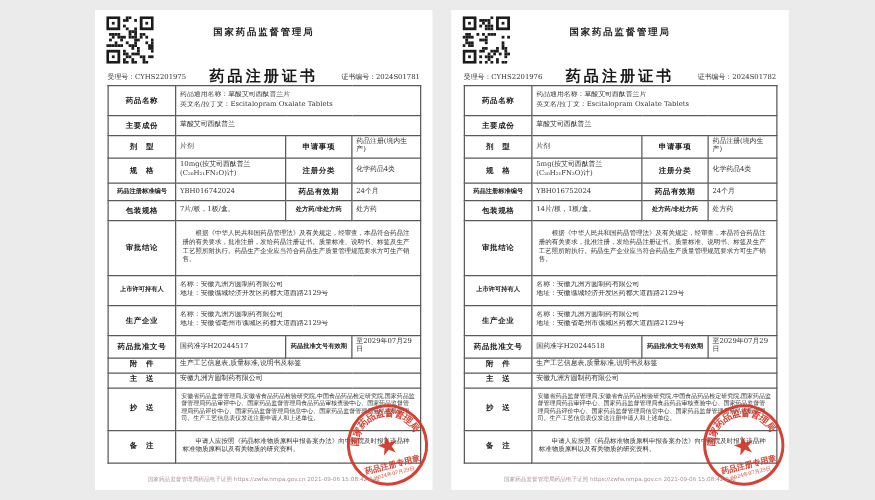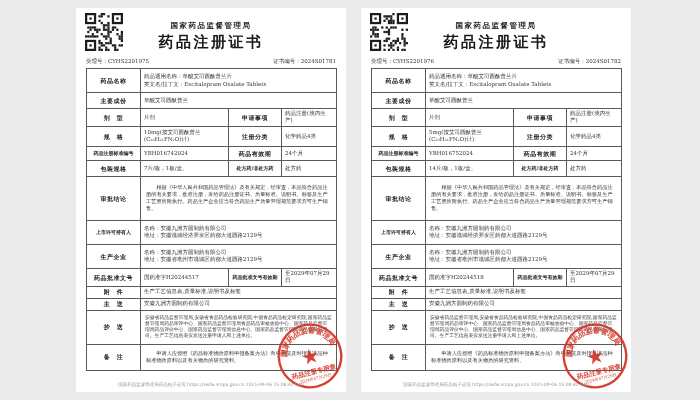--- a/index.html
+++ b/index.html
@@ -5,21 +5,21 @@
   html,body{margin:0;padding:0;}
   body{width:700px;height:400px;background:#ebebeb;position:relative;overflow:hidden;
        font-family:"DejaVu Serif", serif;color:#333;}
   .page{position:absolute;top:8px;width:270px;height:384px;background:#ffffff;}
   #page0{left:76px;} #page1{left:361px;}
   .qr-wrap{position:absolute;left:9px;top:5px;width:38px;height:38px;}
   .qr{width:100%;height:100%;fill:#1c1c1c;}
   .cert-header{position:absolute;top:13px;left:0;right:0;text-align:center;}
   .agency{font-size:7.5px;font-weight:700;letter-spacing:1.5px;color:#222;
           font-family:Liberation Mono, monospace;}
-  .cert-title{font-size:15px;font-weight:700;letter-spacing:2.5px;margin-top:2px;color:#1a1a1a;font-family:Liberation Serif, serif;}
+  .cert-title{font-size:12px;font-weight:700;letter-spacing:2.5px;margin-top:22px;color:#1a1a1a;font-family:Liberation Serif, serif;}
   .meta-row{position:absolute;top:50px;left:10px;right:10px;display:flex;
             justify-content:space-between;font-size:5.5px;color:#333;}
   .cert-table{position:absolute;top:60px;left:10px;width:250px;border-collapse:collapse;
               table-layout:fixed;}
   .cert-table col.c1{width:54px;} .cert-table col.c2{width:88px;}
   .cert-table col.c3{width:53px;} .cert-table col.c4{width:55px;}
   .cert-table th,.cert-table td{border:0.5px solid #5a5a5a;vertical-align:middle;
       padding:1px 3px;font-weight:normal;}
   .cert-table th{font-size:6px;font-weight:700;text-align:center;color:#222;
       letter-spacing:0.5px;line-height:1.25;}

